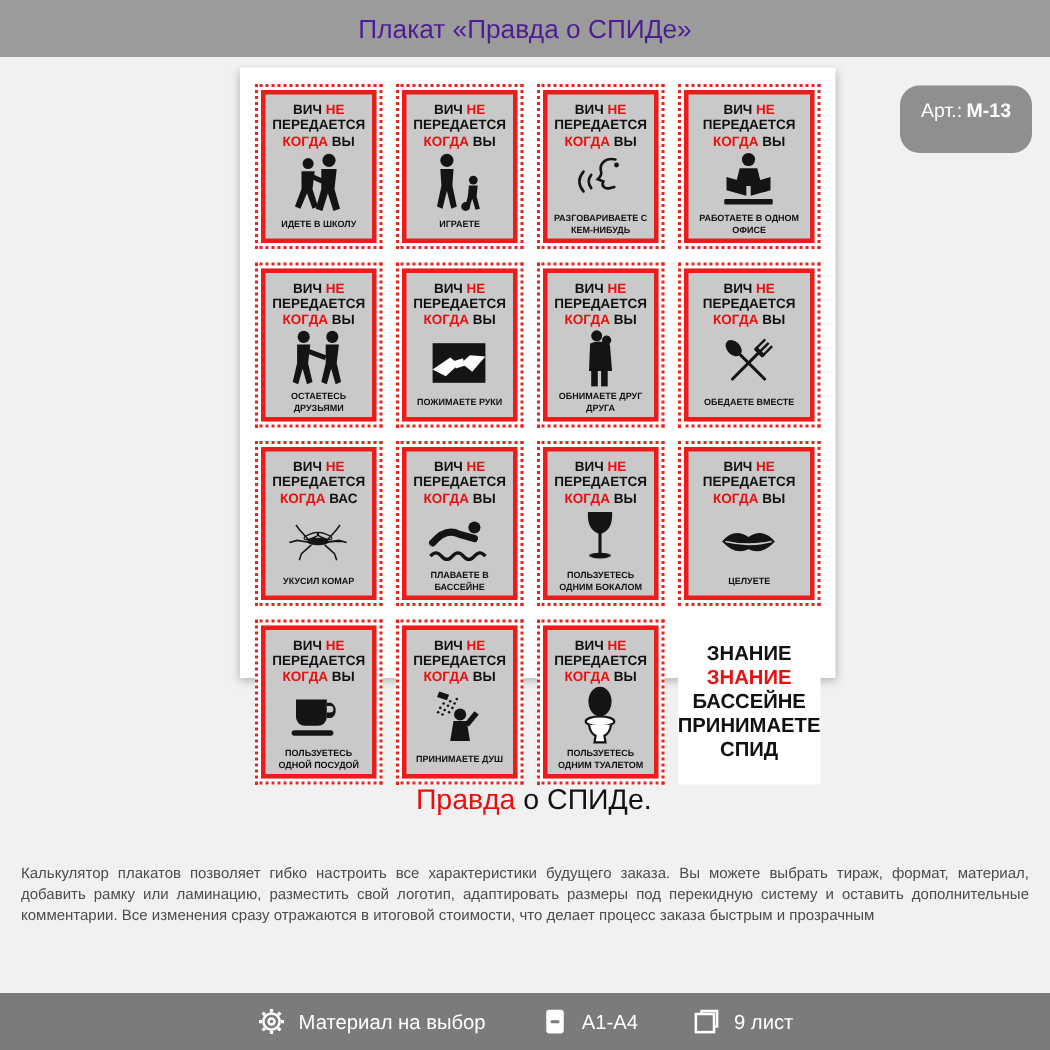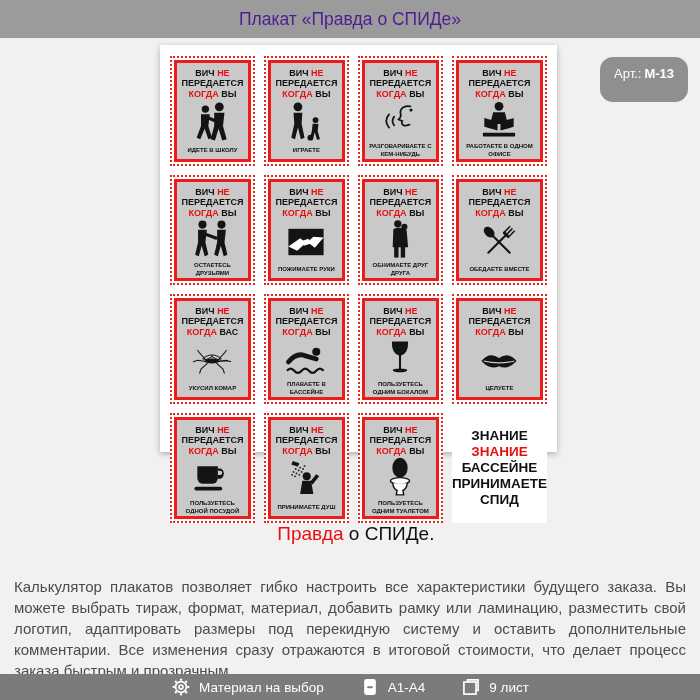--- a/index.html
+++ b/index.html
@@ -20,23 +20,23 @@
   .stamp-header{font-weight:bold;font-size:9px;line-height:1.15;margin-top:5px;color:#111;}
   .red{color:#e8100f;}
   .stamp-icon{flex:1;display:flex;align-items:center;justify-content:center;}
   .stamp-icon svg{width:44px;height:44px;display:block;}
   .stamp-caption{font-weight:bold;font-size:6px;line-height:1.25;margin-bottom:5px;
                  padding:0 2px;color:#111;}
   .knowledge{display:flex;flex-direction:column;align-items:center;justify-content:center;
              font-weight:bold;font-size:13.5px;line-height:1.2;color:#111;text-align:center;background:#fff;}
   .tagline{flex:1;display:flex;align-items:center;justify-content:center;font-weight:normal;
            font-size:19px;white-space:pre;color:#111;}
-  .description{position:absolute;top:576px;left:14px;right:14px;margin:0;font-size:15px;
+  .description{position:absolute;top:576px;left:14px;right:14px;margin:0;font-size:10px;
                line-height:1.4;color:#4c4c4c;text-align:justify;}
-  .footer{position:absolute;left:0;right:0;bottom:0;height:26px;background:#7b7b7b;
+  .footer{position:absolute;left:0;right:0;bottom:0;height:38px;background:#7b7b7b;
           display:flex;align-items:center;justify-content:center;gap:36px;color:#fff;font-size:13.5px;}
   .footer-item{display:flex;align-items:center;gap:8px;}
   .footer-item svg{width:20px;height:20px;display:block;}
 </style>
 </head>
 <body>
 
 <div class="topbar">
   <span>Плакат «Правда о СПИДе»</span>
 </div>

